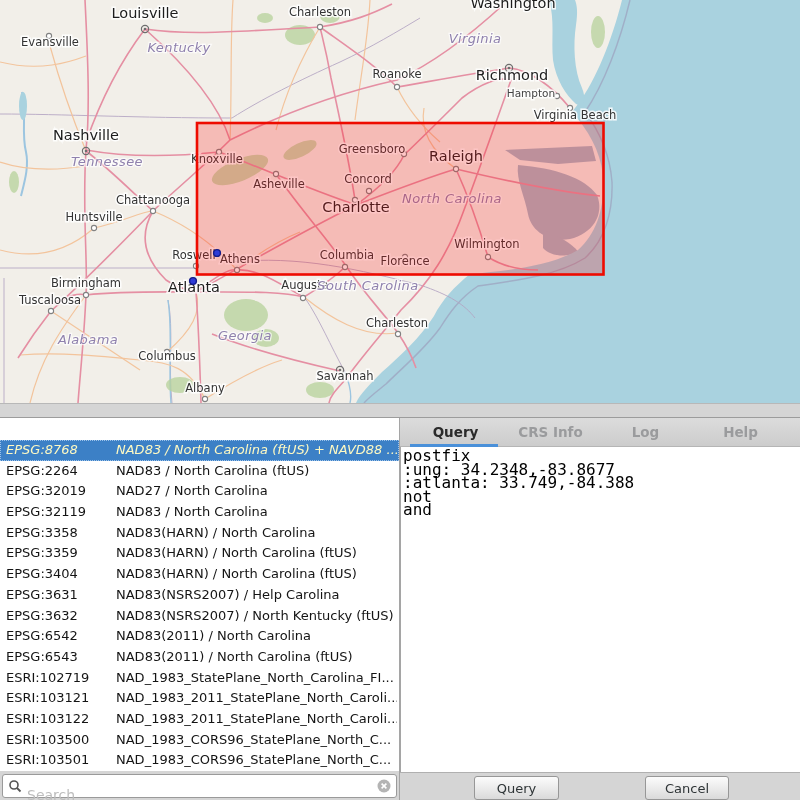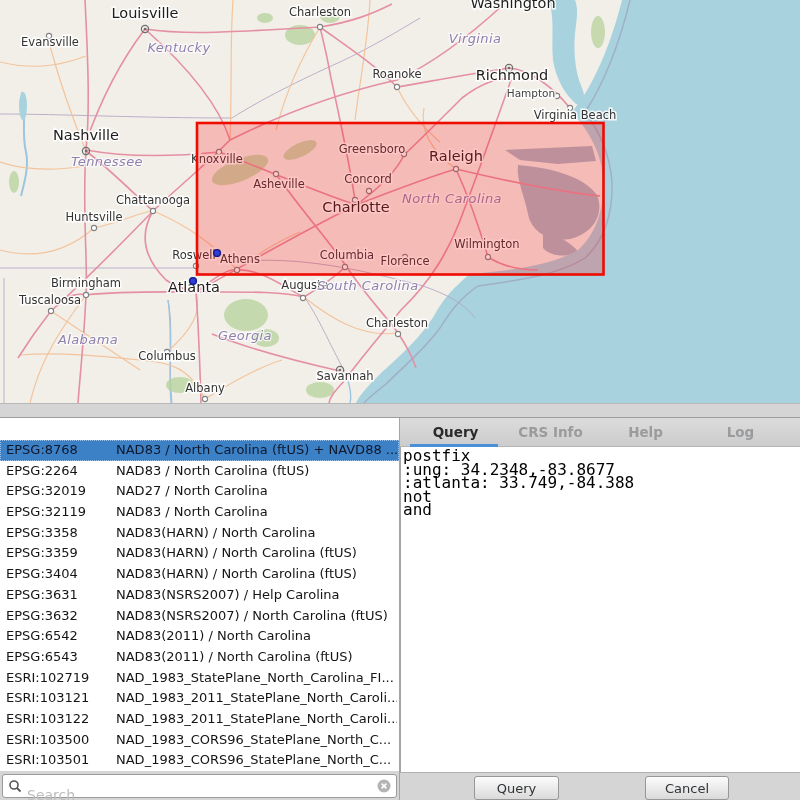--- a/index.html
+++ b/index.html
@@ -24,21 +24,21 @@
   
   #table-panel{position:absolute;left:0;top:0;width:399px;height:383px;background:#fff;border-right:1px solid #a5a5a5;}
   #table-head{position:absolute;left:0;top:0;width:100%;height:21px;background:#fff;border-bottom:1px solid #cfcfcf;font-size:13px;color:#1a1a1a;}
   #table-head .c-id{position:absolute;left:6px;top:2px;}
   #table-head .c-name{position:absolute;left:116px;top:2px;}
   #table-head .col-div{position:absolute;left:110px;top:0;width:1px;height:21px;background:#c9c9c9;}
   #crs-rows{position:absolute;left:0;top:22px;width:100%;height:331px;overflow:hidden;}
   .crs-row{position:relative;height:20.7px;line-height:20.7px;font-size:13px;color:#141414;white-space:nowrap;}
   .crs-row .cid{position:absolute;left:6px;}
   .crs-row .cname{position:absolute;left:116px;right:2px;overflow:hidden;}
-  .crs-row.selected{background:#3c80c6;color:#0f172a;outline:1px dotted #9cc2ea;outline-offset:-1px;}
+  .crs-row.selected{background:#3c80c6;color:#fef9c3;outline:1px dotted #9cc2ea;outline-offset:-1px;font-style:italic;}
   #search-bar{position:absolute;left:0;bottom:0;width:399px;height:30px;background:#d5d5d5;}
   #search-box{position:absolute;left:2px;top:3px;width:393px;height:22px;background:#fff;border:1px solid #9a9a9a;border-radius:3px;}
   #search-input{position:absolute;left:22px;top:9px;width:340px;height:20px;border:none;outline:none;font-size:14px;color:#ec4899;background:transparent;font-family:"DejaVu Sans","Liberation Sans",sans-serif;}
   #search-input::placeholder{color:#bdbdbd;}
   #search-glass{position:absolute;left:5px;top:4px;}
   #search-clear{position:absolute;right:5px;top:4px;cursor:pointer;}
 
   
   #right-panel{position:absolute;left:400px;top:0;width:472px;height:383px;background:#fff;}
   #tabbar{position:absolute;left:0;top:0;width:100%;height:29px;background:linear-gradient(#dcdcdc,#cccccc);border-bottom:1px solid #b5b5b5;display:flex;padding-left:8px;box-sizing:border-box;}
@@ -258,21 +258,21 @@
           <div class="crs-row">
             <span class="cid">EPSG:3404</span>
             <span class="cname">NAD83(HARN) / North Carolina (ftUS)</span>
           </div>
           <div class="crs-row">
             <span class="cid">EPSG:3631</span>
             <span class="cname">NAD83(NSRS2007) / Help Carolina</span>
           </div>
           <div class="crs-row">
             <span class="cid">EPSG:3632</span>
-            <span class="cname">NAD83(NSRS2007) / North Carolina (ftUS)</span>
+            <span class="cname">NAD83(NSRS2007) / North Kentucky (ftUS)</span>
           </div>
           <div class="crs-row">
             <span class="cid">EPSG:6542</span>
             <span class="cname">NAD83(2011) / North Carolina</span>
           </div>
           <div class="crs-row">
             <span class="cid">EPSG:6543</span>
             <span class="cname">NAD83(2011) / North Carolina (ftUS)</span>
           </div>
           <div class="crs-row">
@@ -308,22 +308,22 @@
             <path d="M4.6,4.6 L9.4,9.4 M9.4,4.6 L4.6,9.4" stroke="#fff" stroke-width="1.6"></path>
           </svg>
         </div>
       </div>
     </div>
 
     <div id="right-panel">
       <div id="tabbar">
           <div class="tab active">Query</div>
           <div class="tab">CRS Info</div>
+          <div class="tab">Log</div>
           <div class="tab">Help</div>
-          <div class="tab">Log</div>
         </div>
       <pre id="query-text">postfix
 :ung: 34.2348,-83.8677
 :atlanta: 33.749,-84.388
 not
 and</pre>
       <div id="button-bar">
         <button id="query-btn" class="gtk-btn">Query</button>
         <button id="cancel-btn" class="gtk-btn">Cancel</button>
       </div>

